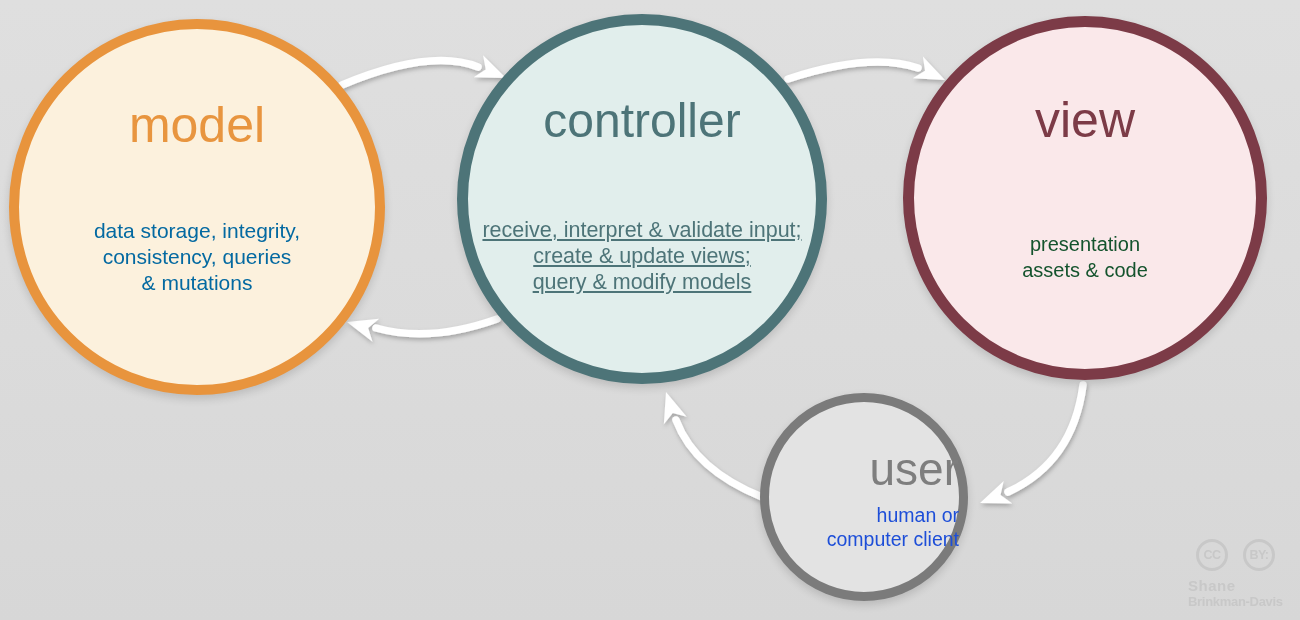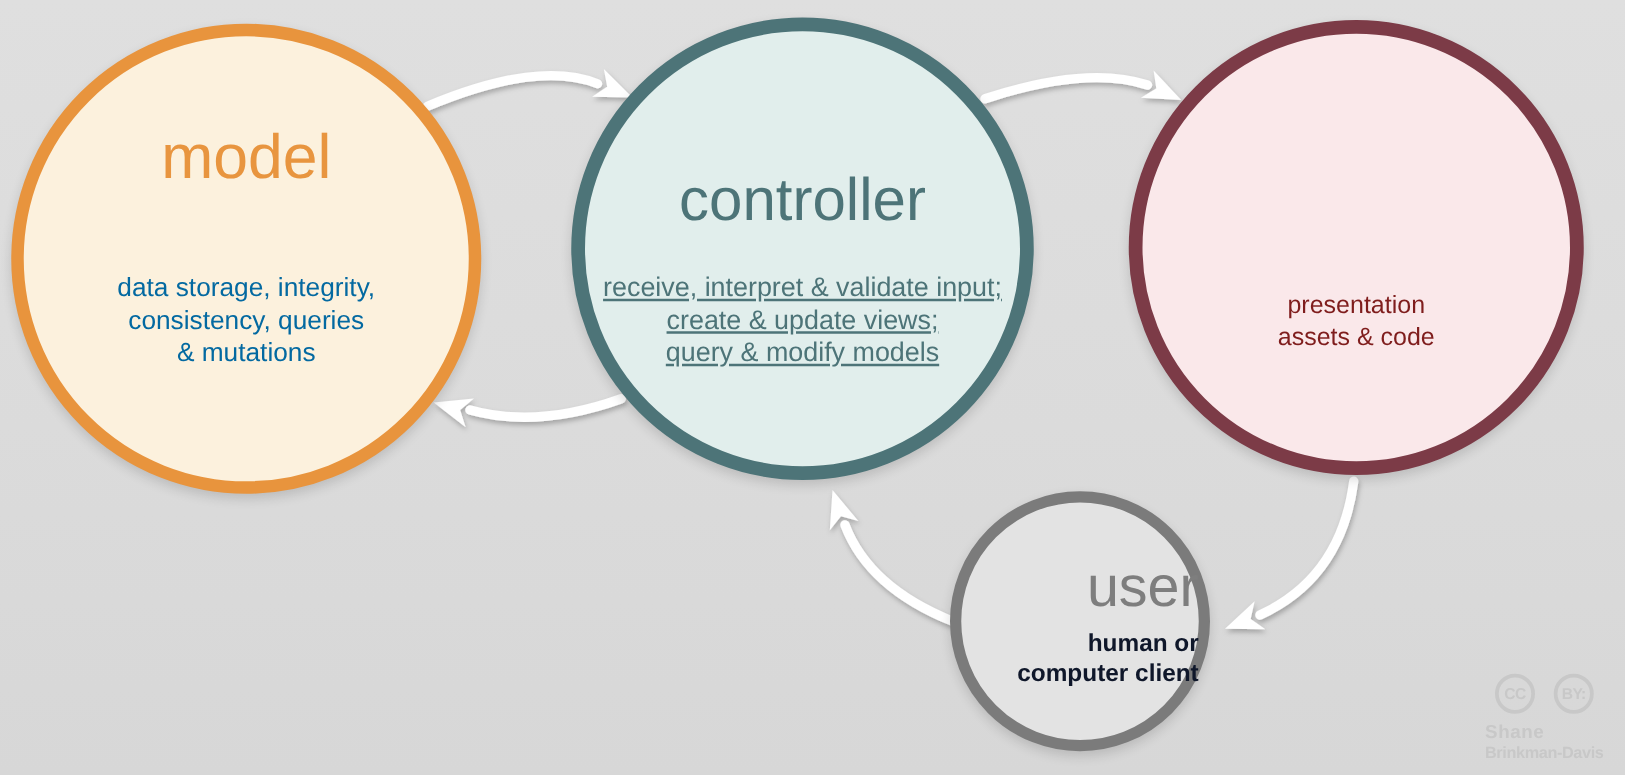--- a/index.html
+++ b/index.html
@@ -17,30 +17,30 @@
     text-align:center;
   }
   .node .title{position:absolute;left:0;right:0;font-weight:400;}
   .node .desc{position:absolute;left:0;right:0;white-space:pre-line;font-weight:400;}
   
   .node.model{left:9px;top:19px;width:376px;height:376px;border:10px solid #E8943D;background:#FCF1DD;}
   .node.model .title{top:67px;font-size:50px;color:#E8953F;}
   .node.model .desc{top:189px;font-size:21px;line-height:26px;color:#0369a1;}
   
   .node.controller{left:457px;top:14px;width:370px;height:370px;border:11px solid #4D7478;background:#E1EEEC;}
-  .node.controller .title{top:68px;font-size:48px;color:#4D7478;margin-top:40px;}
+  .node.controller .title{top:68px;font-size:48px;color:#4D7478;}
   .node.controller .desc{top:192px;font-size:21.5px;line-height:26px;color:#4D7478;text-decoration:underline;}
   
   .node.view{left:903px;top:16px;width:364px;height:364px;border:11px solid #7C3B47;background:#FAE8EA;}
   .node.view .title{top:64px;font-size:50px;color:#7C3B47;}
-  .node.view .desc{top:204px;font-size:20px;line-height:26px;color:#7f1d1d;}
+  .node.view .desc{top:204px;font-size:20px;line-height:26px;color:#14532d;}
   
   .node.user{left:760px;top:393px;width:208px;height:208px;border:9px solid #7B7B7B;background:#E3E3E3;text-align:right;}
   .node.user .title{top:40px;font-size:46px;color:#7E7E7E;}
-  .node.user .desc{top:101px;font-size:19.5px;line-height:24px;color:#0f172a;font-weight:bold;}
+  .node.user .desc{top:101px;font-size:19.5px;line-height:24px;color:#1d4ed8;}
   
   .attribution{position:absolute;left:1188px;top:539px;width:112px;color:#C8C8C8;}
   .badge-row{display:flex;gap:15px;margin-left:8px;}
   .badge{
     width:26px;height:26px;border:3px solid #C8C8C8;border-radius:50%;
     display:flex;align-items:center;justify-content:center;
     font-weight:700;font-size:12.5px;letter-spacing:-0.5px;color:#C8C8C8;
   }
   .author1{margin-top:6px;font-weight:700;font-size:15px;letter-spacing:0.5px;}
   .author2{font-weight:700;font-size:13px;letter-spacing:-0.3px;}
@@ -82,20 +82,21 @@
   </div>
 
   <div class="node controller">
     <div class="title">controller</div>
     <div class="desc">receive, interpret &amp; validate input;
 create &amp; update views;
 query &amp; modify models</div>
   </div>
 
   <div class="node view">
+    <div class="title">view</div>
     <div class="desc">presentation
 assets &amp; code</div>
   </div>
 
   <div class="node user">
     <div class="title">user</div>
     <div class="desc">human or
 computer client</div>
   </div>
 

